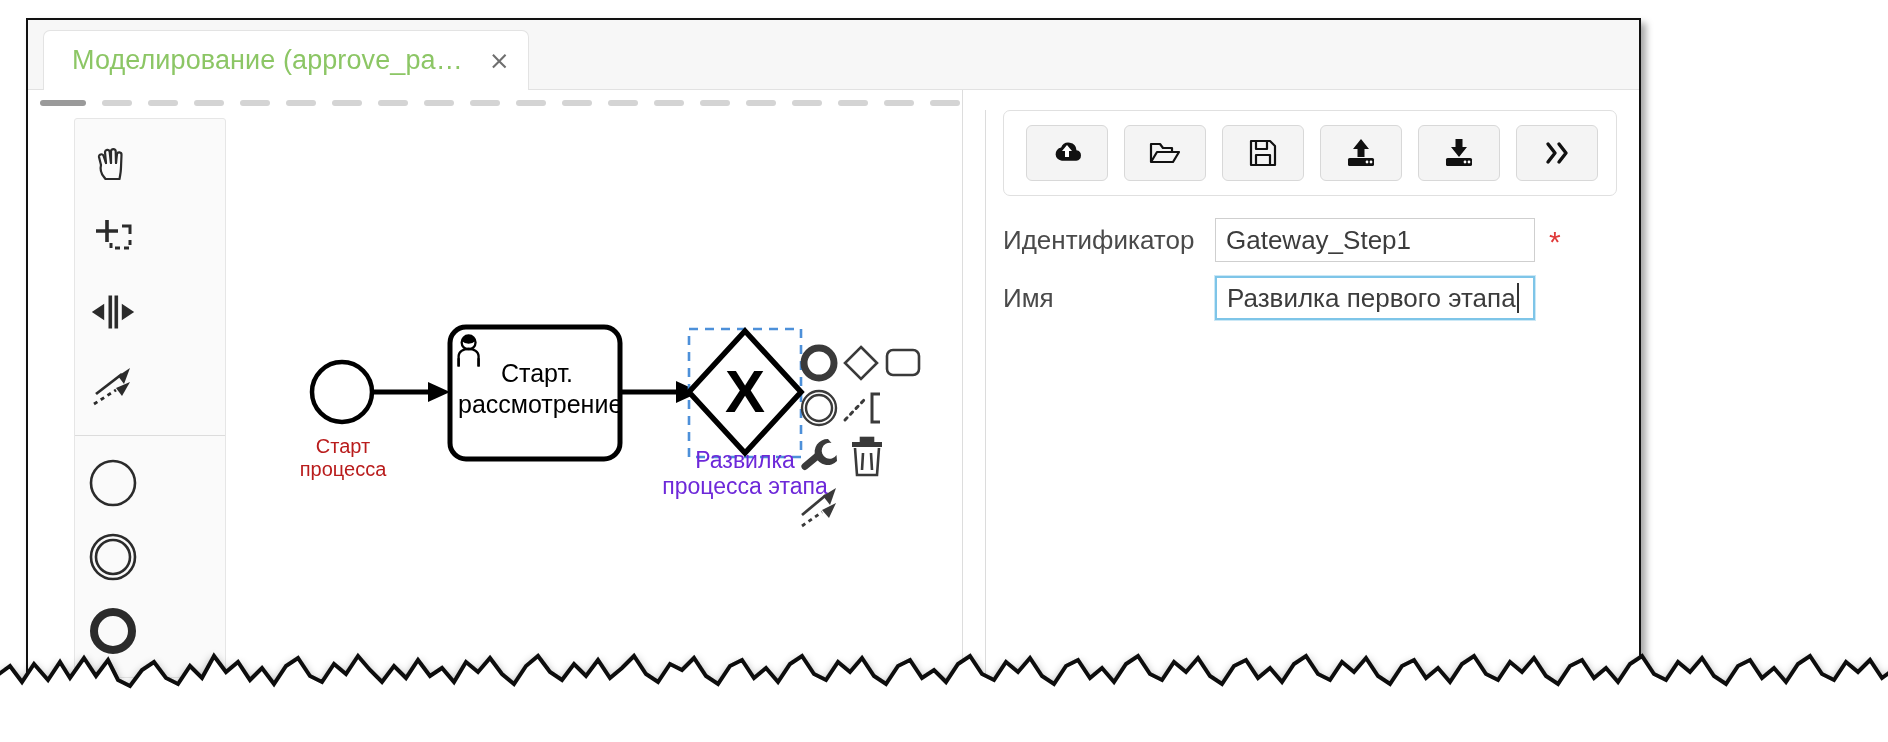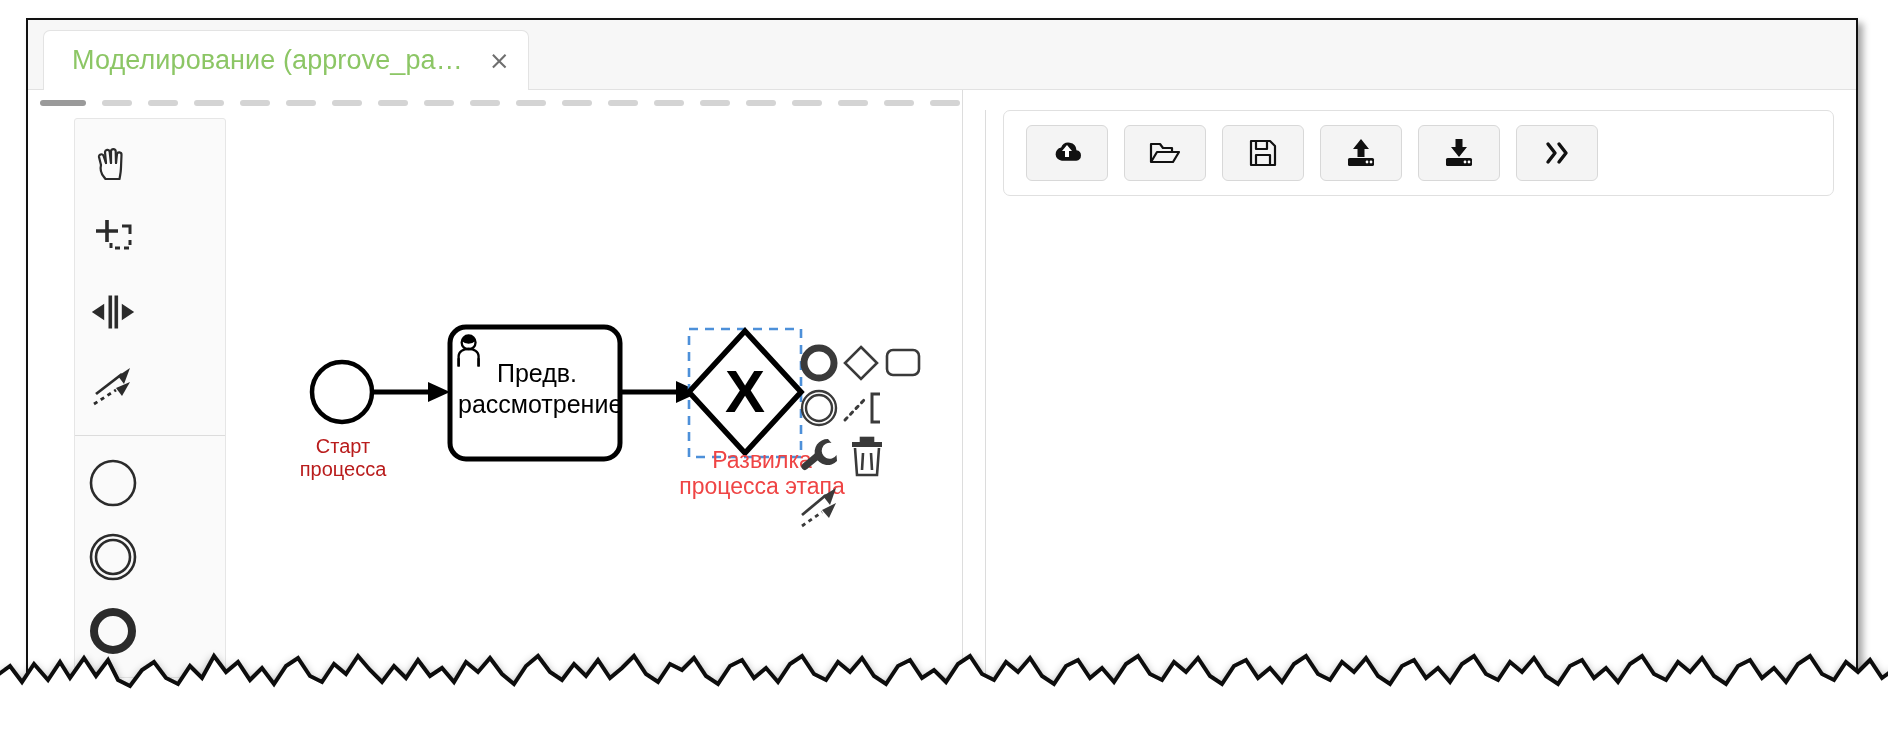--- a/index.html
+++ b/index.html
@@ -12,21 +12,21 @@
   #root {
     position: relative;
     width: 1888px; height: 742px;
     background: #ffffff;
   }
 
   
   .window {
     position: absolute;
     left: 26px; top: 18px;
-    width: 1832px; height: 700px;
+    width: 1615px; height: 700px;
     background: #ffffff;
     border: 2px solid #111111;
     border-bottom: none;
     box-sizing: border-box;
     box-shadow: 5px 5px 7px rgba(0,0,0,0.35);
     overflow: hidden;
   }
 
   
   .tabbar {
@@ -380,25 +380,25 @@
               <polygon points="717,241 773,302 717,363 661,302" fill="#ffffff" stroke="#000" stroke-width="5.5"></polygon>
               <text x="717" y="322" text-anchor="middle" font-family="'Liberation Sans',sans-serif" font-size="60" font-weight="bold" fill="#000">X</text>
             </g>
           </svg>
 
           <div style="position:absolute;left:244px;top:345px;width:142px;text-align:center;font-size:20px;color:#b91c1c;font-family:'Liberation Sans',sans-serif;">
             <span>Старт процесса</span>
           </div>
 
           <div style="position:absolute;left:430px;top:268px;width:158px;text-align:center;font-size:25px;color:#000;line-height:1.25;font-family:'Liberation Sans',sans-serif;">
-            <div>Предв.</div>
+            <div>Старт.</div>
             <div>рассмотрение</div>
           </div>
 
-          <div style="position:absolute;left:649px;top:357px;width:170px;text-align:center;font-size:23px;color:#ef4444;line-height:1.15;font-family:'Liberation Sans',sans-serif;">
+          <div style="position:absolute;left:632px;top:357px;width:170px;text-align:center;font-size:23px;color:#6d28d9;line-height:1.15;font-family:'Liberation Sans',sans-serif;">
             <div>Развилка</div>
             <div>процесса этапа</div>
           </div>
 
           <div style="position:absolute;left:770px;top:252px;width:160px;height:210px;">
             <div style="position:absolute;left:0px;top:0px;cursor:pointer;">
               <span>
                 <svg width="42" height="42" viewBox="0 0 42 42">
                     <circle cx="21" cy="21" r="15" fill="none" stroke="#3a3a3a" stroke-width="7"></circle>
                   </svg>
@@ -519,20 +519,39 @@
           <div class="tbtn">
             <span>
               <svg width="30" height="28" viewBox="0 0 30 28" fill="none" stroke="#111" stroke-width="3.4" stroke-linecap="round" stroke-linejoin="round">
                 <path d="M6 5 L13 14 L6 23"></path>
                 <path d="M17 5 L24 14 L17 23"></path>
               </svg>
             </span>
           </div>
         </div>
 
+        <div class="form">
+
+          <div class="frow">
+            <div class="flabel">Идентификатор</div>
+            <div class="finput">
+              <span>Gateway_Step1</span>
+            </div>
+            <span class="required">*</span>
+          </div>
+
+          <div class="frow">
+            <div class="flabel">Имя</div>
+            <div class="finput focused">
+              <span>Развилка первого этапа</span>
+                <span class="caret"></span>
+            </div>
+          </div>
+
+        </div>
       </div>
 
     </div>
   </div>
 
   <svg class="torn" viewBox="0 0 1888 120" preserveAspectRatio="none">
     <defs>
       <filter id="tshadow" x="-5%" y="-30%" width="110%" height="180%">
         <feDropShadow dx="0" dy="5" stdDeviation="5" flood-color="#000" flood-opacity="0.45"></feDropShadow>
       </filter>

